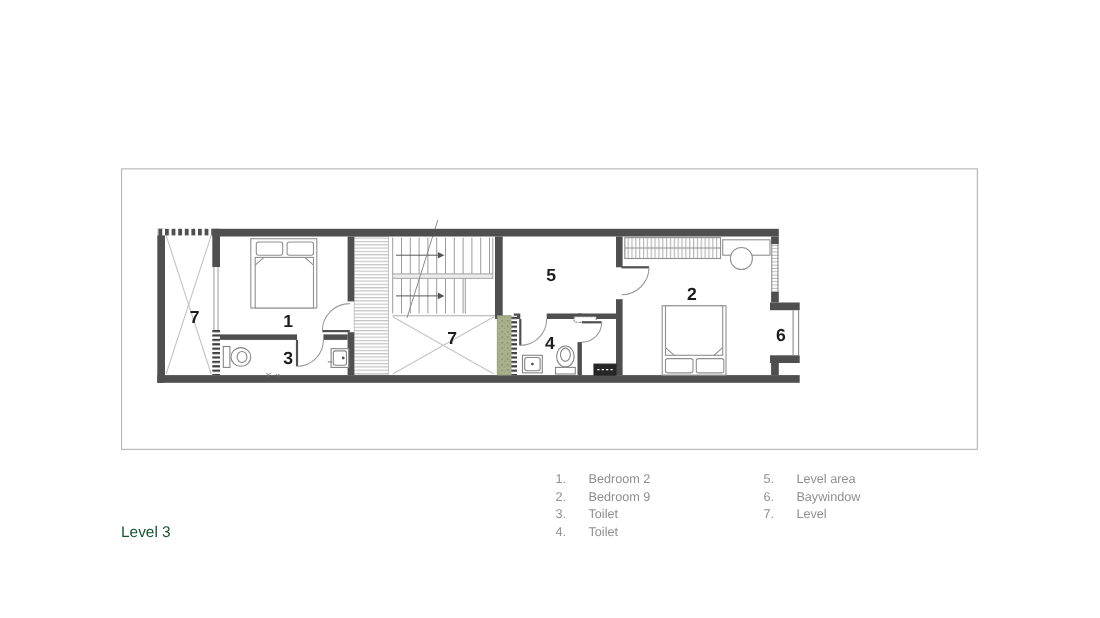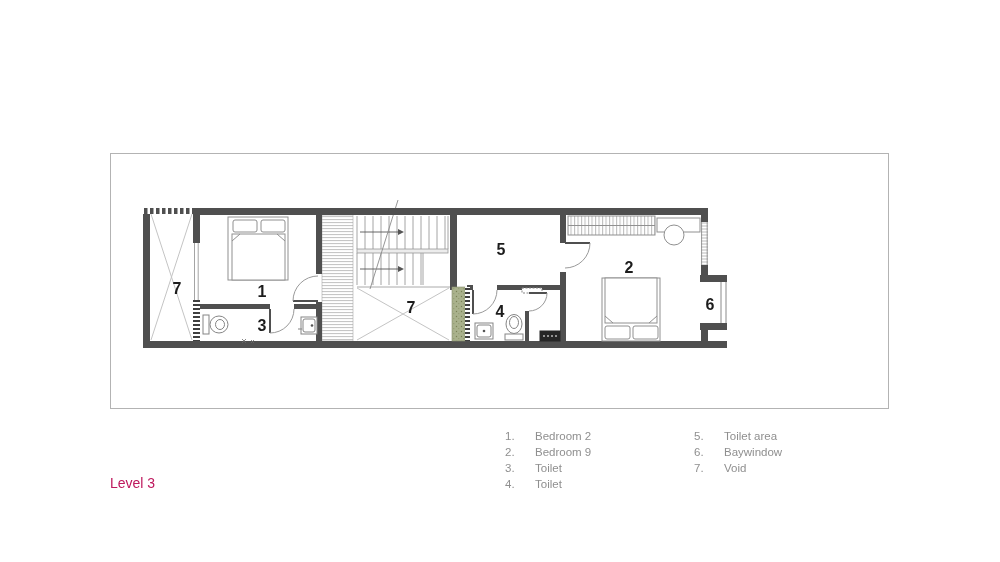--- a/index.html
+++ b/index.html
@@ -5,21 +5,21 @@
   html,body{margin:0;padding:0;background:#ffffff;}
   body{width:1000px;height:562px;position:relative;font-family:"Liberation Sans",sans-serif;overflow:hidden;}
   .sheet{position:absolute;left:110px;top:153px;width:777px;height:254px;border:1px solid #b3b3b3;background:#ffffff;}
   .plan-svg{position:absolute;left:0;top:0;}
   .legend{position:absolute;font-size:11.5px;color:#8f8f8f;line-height:16px;}
   .legend-col1{left:505px;top:428px;}
   .legend-col2{left:694px;top:428px;}
   .lrow{display:flex;height:16px;align-items:center;}
   .lnum{display:inline-block;width:30px;}
   .llabel{display:inline-block;white-space:nowrap;}
-  .level-label{position:absolute;left:110px;top:475px;font-size:14px;color:#be185d;}
+  .level-label{position:absolute;left:110px;top:475px;font-size:14px;color:#14532d;}
 </style>
 </head>
 <body>
 
 <div class="sheet"></div>
 
 <svg class="plan-svg" width="1000" height="562" viewBox="0 0 1000 562" xmlns="http://www.w3.org/2000/svg">
   <defs>
     <pattern id="hatchH" width="4" height="3" patternUnits="userSpaceOnUse">
       <rect width="4" height="3" fill="#ffffff"></rect>
@@ -205,25 +205,25 @@
     <span class="llabel">Toilet</span>
   </div>
   <div class="lrow">
     <span class="lnum">4.</span>
     <span class="llabel">Toilet</span>
   </div>
 </div>
 <div class="legend legend-col2">
   <div class="lrow">
     <span class="lnum">5.</span>
-    <span class="llabel">Toilet area</span>
+    <span class="llabel">Level area</span>
   </div>
   <div class="lrow">
     <span class="lnum">6.</span>
     <span class="llabel">Baywindow</span>
   </div>
   <div class="lrow">
     <span class="lnum">7.</span>
-    <span class="llabel">Void</span>
+    <span class="llabel">Level</span>
   </div>
 </div>
 
 <div class="level-label">Level 3</div>
 
 </body></html>

